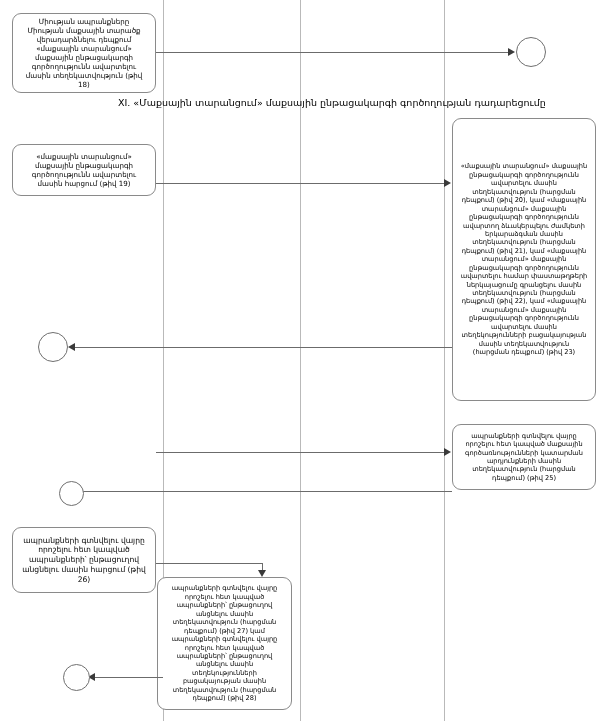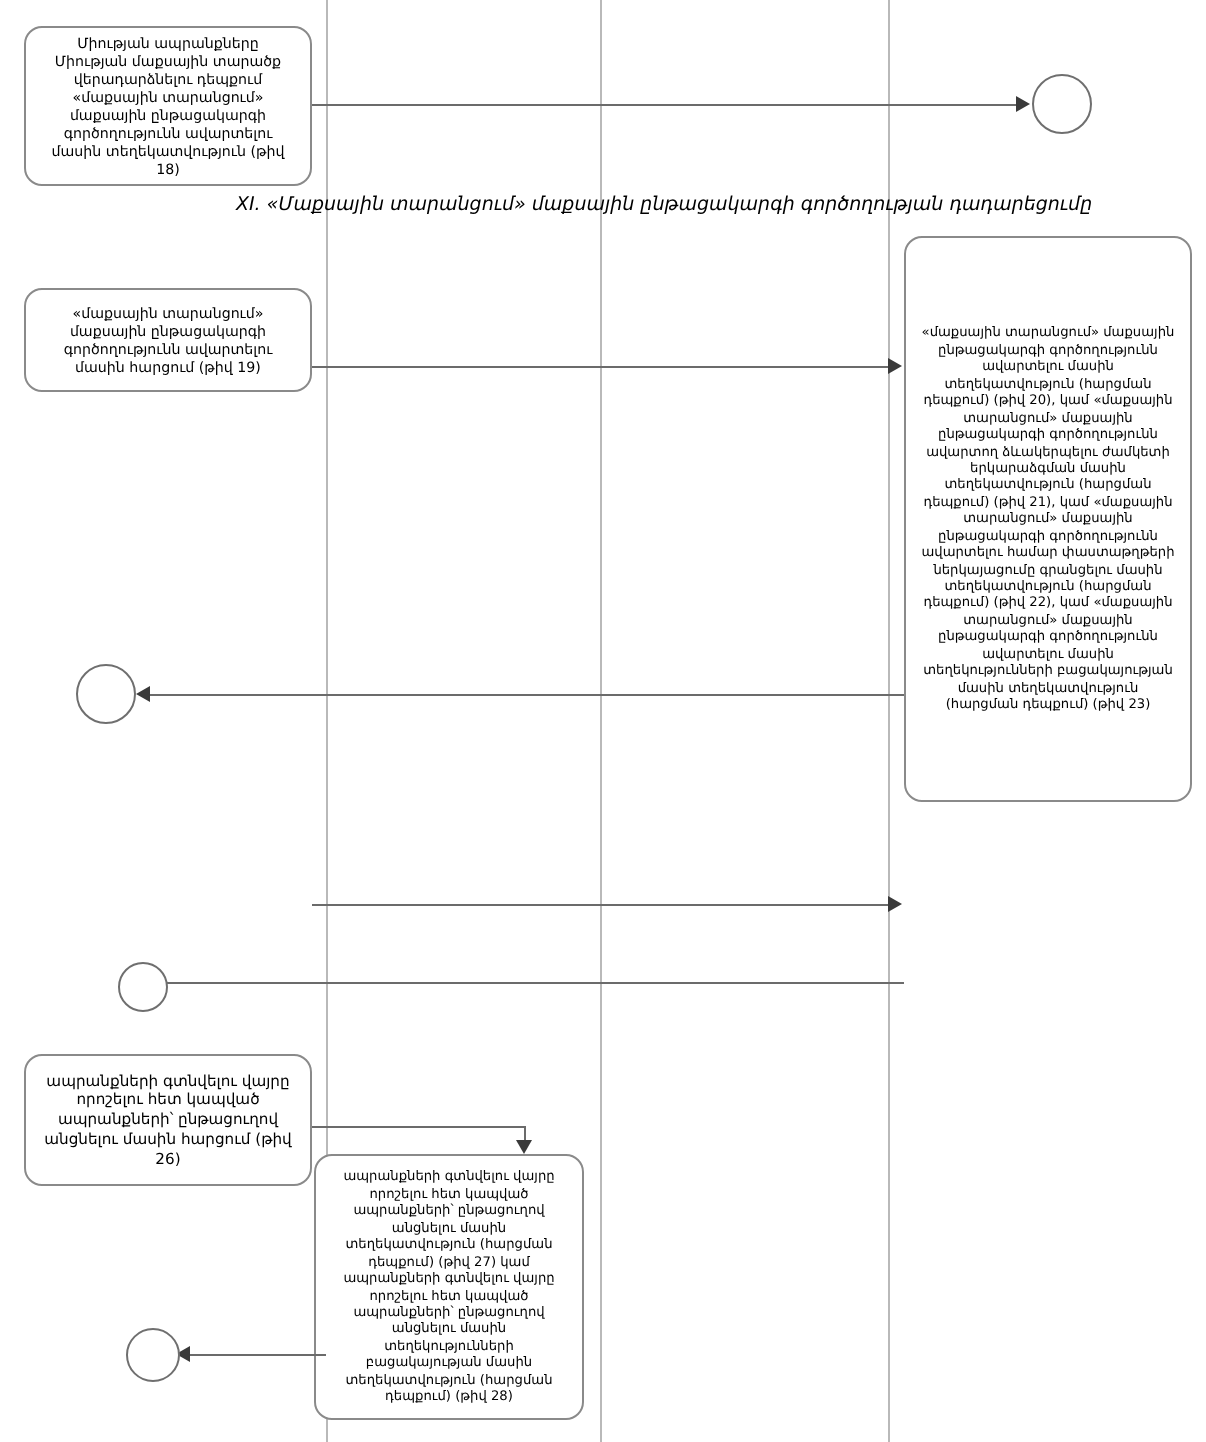--- a/index.html
+++ b/index.html
@@ -63,21 +63,20 @@
     border-radius:50%;
     background:#ffffff;
   }
 
   
   .heading{
     position:absolute;
     font-size:9.5px;
     white-space:nowrap;
     color:#000;
-    font-style:italic;
   }
 
   .fs7{font-size:6.6px;}
   .fs75{font-size:7.1px;}
   .fs8{font-size:7.6px;}
 </style>
 </head>
 <body>
 
 <div id="canvas">
@@ -108,20 +107,23 @@
   </div>
 
   <div class="hline" style="left:75px;top:347px;width:377px;"></div>
   <div class="arrow arrow-left" style="left:68px;top:343px;"></div>
   <div class="circle" style="left:38px;top:332px;width:30px;height:30px;"></div>
 
 
   <div class="hline" style="left:156px;top:452px;width:290px;"></div>
   <div class="arrow arrow-right" style="left:444px;top:448px;"></div>
 
+  <div class="box fs7" style="left:452px;top:424px;width:144px;height:66px;">
+    <span>ապրանքների գտնվելու վայրը որոշելու հետ կապված մաքսային գործառնությունների կատարման արդյունքների մասին տեղեկատվություն (հարցման դեպքում) (թիվ 25)</span>
+  </div>
 
   <div class="hline" style="left:82px;top:491px;width:370px;"></div>
   <div class="arrow arrow-left" style="left:75px;top:487px;"></div>
   <div class="circle" style="left:59px;top:481px;width:25px;height:25px;"></div>
 
   <div class="box fs8" style="left:12px;top:527px;width:144px;height:66px;">
     <span>ապրանքների գտնվելու վայրը որոշելու հետ կապված ապրանքների՝ ընթացուղով անցնելու մասին հարցում (թիվ 26)</span>
   </div>
 
   <div class="hline" style="left:156px;top:563px;width:107px;"></div>

